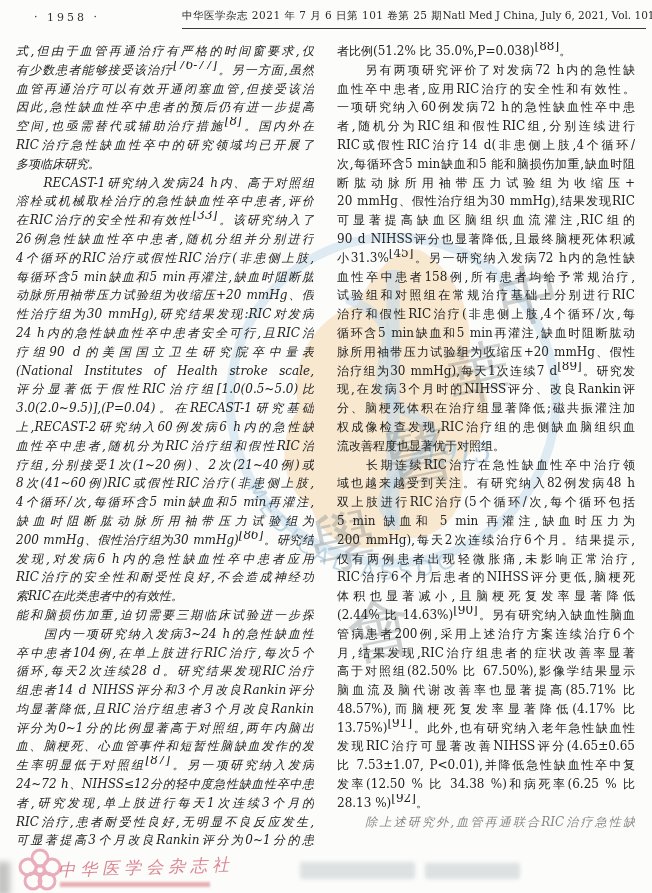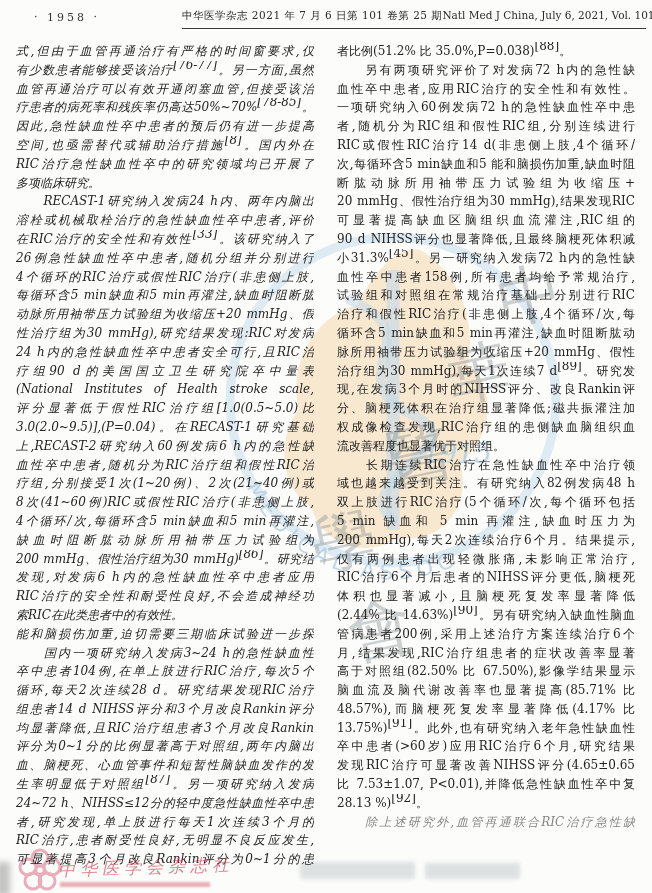--- a/index.html
+++ b/index.html
@@ -96,26 +96,25 @@
   </g>
   <circle cx="24" cy="24" r="4" fill="none" stroke="#e59aac" stroke-width="2.5"></circle>
 </svg>
 <div class="stamp-script">中华医学会杂志社</div>
 <div class="stamp-line"></div>
 
 <div class="col" id="col-left">
     <div class="tl">式,但由于血管再通治疗有严格的时间窗要求,仅</div>
     <div class="tl">有少数患者能够接受该治疗<sup>[76-77]</sup>。另一方面,虽然</div>
     <div class="tl">血管再通治疗可以有效开通闭塞血管,但接受该治</div>
-    <div class="tl">疗患者的病死率和残疾率仍高达50%~70%<sup>[78-85]</sup>。</div>
     <div class="tl">因此,急性缺血性卒中患者的预后仍有进一步提高</div>
     <div class="tl">空间,也亟需替代或辅助治疗措施<sup>[8]</sup>。国内外在</div>
     <div class="tl">RIC治疗急性缺血性卒中的研究领域均已开展了</div>
     <div class="tl end">多项临床研究。</div>
-    <div class="tl">　　RECAST-1研究纳入发病24 h内、两年内脑出</div>
+    <div class="tl">　　RECAST-1研究纳入发病24 h内、高于对照组</div>
     <div class="tl">溶栓或机械取栓治疗的急性缺血性卒中患者,评价</div>
     <div class="tl">在RIC治疗的安全性和有效性<sup>[33]</sup>。该研究纳入了</div>
     <div class="tl">26例急性缺血性卒中患者,随机分组并分别进行</div>
     <div class="tl">4个循环的RIC治疗或假性RIC治疗(非患侧上肢,</div>
     <div class="tl">每循环含5 min缺血和5 min再灌注,缺血时阻断肱</div>
     <div class="tl">动脉所用袖带压力试验组为收缩压+20 mmHg、假</div>
     <div class="tl">性治疗组为30 mmHg),研究结果发现:RIC对发病</div>
     <div class="tl">24 h内的急性缺血性卒中患者安全可行,且RIC治</div>
     <div class="tl">疗组90 d的美国国立卫生研究院卒中量表</div>
     <div class="tl">(National Institutes of Health stroke scale, NHISS)</div>
@@ -176,18 +175,18 @@
     <div class="tl">仅有两例患者出现轻微胀痛,未影响正常治疗,</div>
     <div class="tl">RIC治疗6个月后患者的NIHSS评分更低,脑梗死</div>
     <div class="tl">体积也显著减小,且脑梗死复发率显著降低</div>
     <div class="tl">(2.44% 比 14.63%)<sup>[90]</sup>。另有研究纳入缺血性脑血</div>
     <div class="tl">管病患者200例,采用上述治疗方案连续治疗6个</div>
     <div class="tl">月,结果发现,RIC治疗组患者的症状改善率显著</div>
     <div class="tl">高于对照组(82.50% 比 67.50%),影像学结果显示</div>
     <div class="tl">脑血流及脑代谢改善率也显著提高(85.71% 比</div>
     <div class="tl">48.57%),而脑梗死复发率显著降低(4.17% 比</div>
     <div class="tl">13.75%)<sup>[91]</sup>。此外,也有研究纳入老年急性缺血性</div>
-    <div class="tl">卒中患者(&gt;60岁)应用RIC治疗6个月,研究结果</div>
     <div class="tl">发现RIC治疗可显著改善NIHSS评分(4.65±0.65</div>
     <div class="tl">比 7.53±1.07, P&lt;0.01),并降低急性缺血性卒中复</div>
+    <div class="tl">发率(12.50 % 比 34.38 %)和病死率(6.25 % 比</div>
     <div class="tl end">28.13 %)<sup>[92]</sup>。</div>
     <div class="tl faded">　　除上述研究外,血管再通联合RIC治疗急性缺</div>
   </div>
 
 </body></html>

